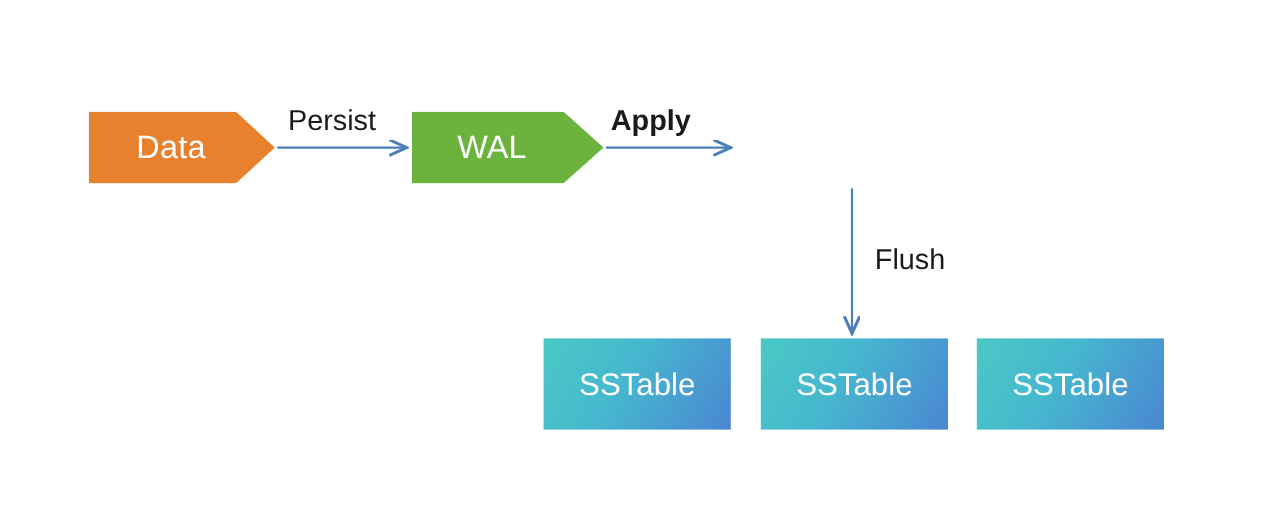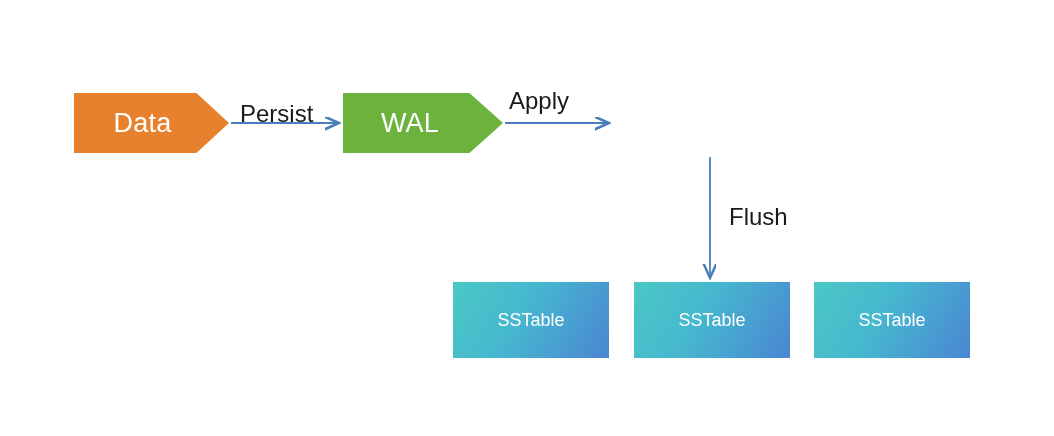--- a/index.html
+++ b/index.html
@@ -68,39 +68,39 @@
   
   .sstable {
     position: absolute;
     top: 282px;
     width: 156px;
     height: 76px;
     display: flex;
     align-items: center;
     justify-content: center;
     color: #ffffff;
-    font-size: 18px;
+    font-size: 26px;
     line-height: 1;
     white-space: nowrap;
     background: linear-gradient(120deg, #4ac8c4 0%, #46b8cf 42%, #4a86d2 100%);
   }
   #sstable-1 { left: 453px; }
   #sstable-2 { left: 634px; }
   #sstable-3 { left: 814px; }
 
   
   .edge-label {
     position: absolute;
     color: #1a1a1a;
     font-size: 24px;
     line-height: 1;
     white-space: nowrap;
   }
-  #label-persist { left: 240px; top: 102px; }
-  #label-apply   { left: 509px; top: 89px; }
+  #label-persist { left: 240px; top: 89px; }
+  #label-apply   { left: 509px; top: 89px; font-weight: bold; }
   #label-flush   { left: 729px; top: 205px; text-align: right; }
 
   
   #connectors {
     position: absolute;
     left: 0;
     top: 0;
     width: 1054px;
     height: 436px;
     pointer-events: none;

